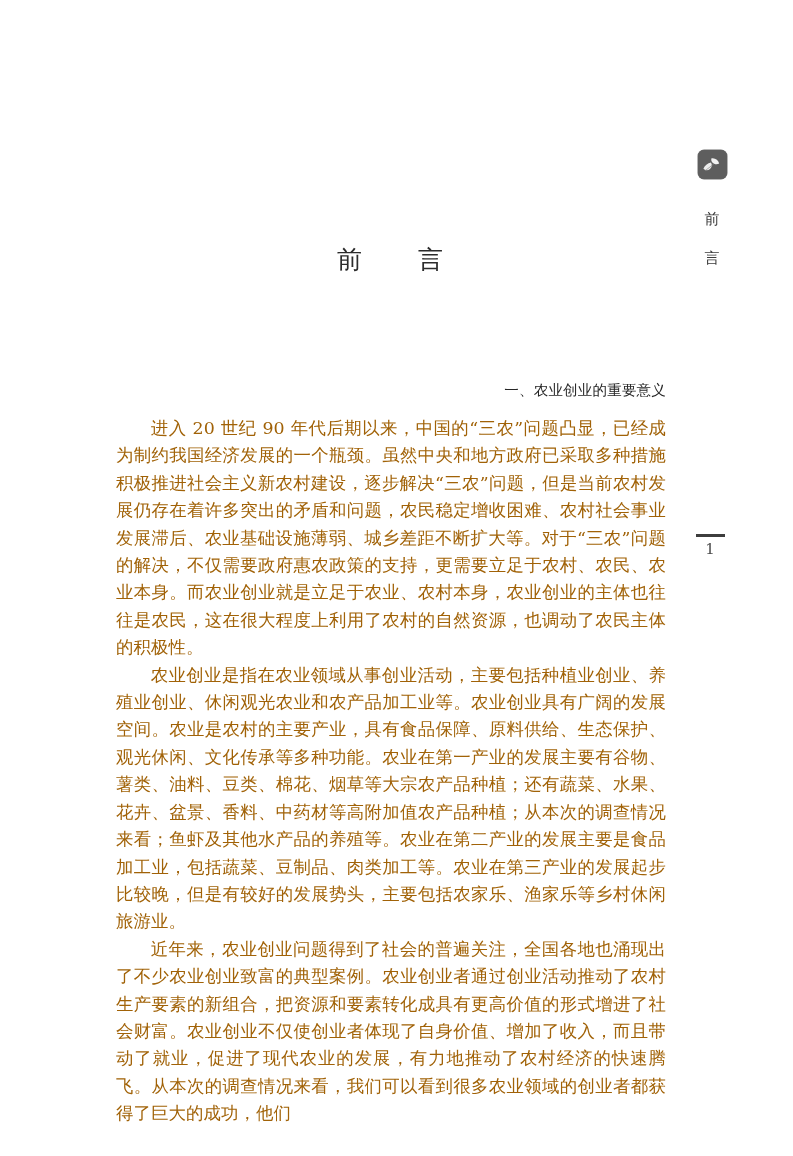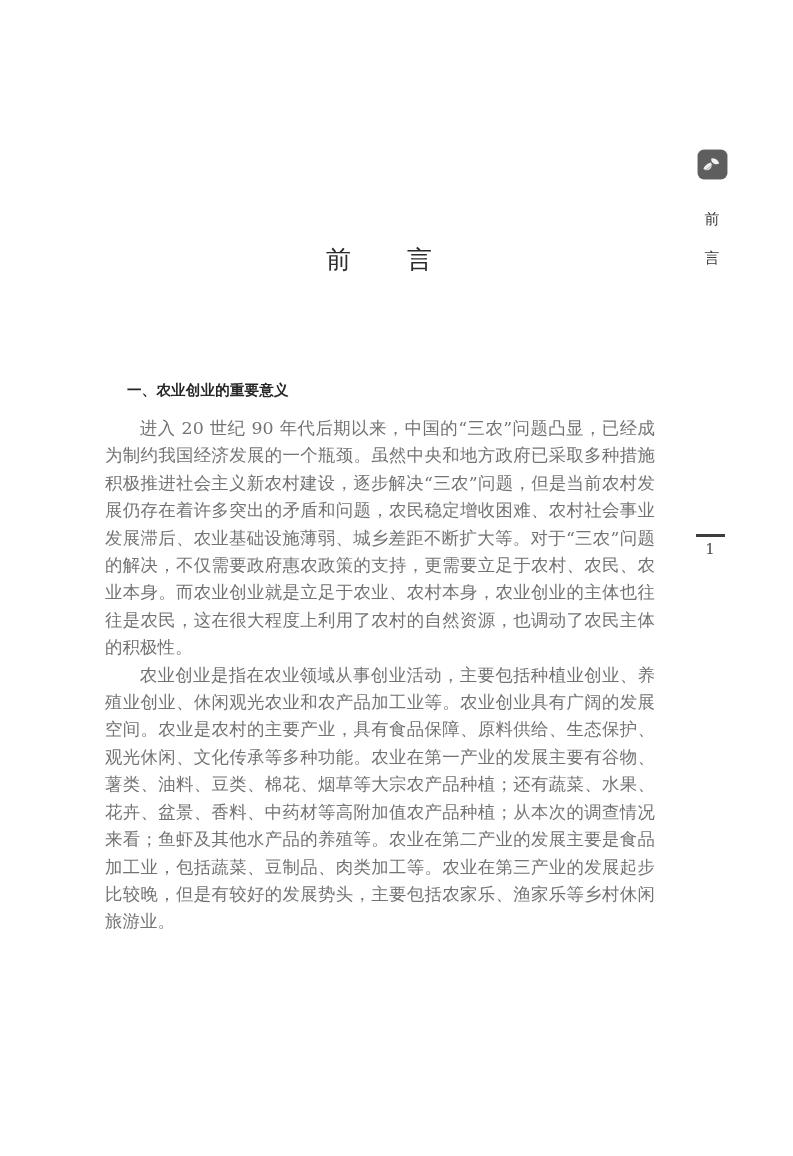--- a/index.html
+++ b/index.html
@@ -67,21 +67,21 @@
   .folio-num {
     font-family: "DejaVu Serif", serif;
     font-size: 15px;
     color: #4a4a4a;
     line-height: 16px;
   }
 
   
   .content {
     position: absolute;
-    left: 105px;
+    left: 116px;
     top: 0;
     width: 550px;
   }
   .doc-title {
     margin: 0;
     padding-top: 243px;
     font-family: "DejaVu Serif", serif;
     font-size: 25px;
     font-weight: normal;
     color: #2b2b2b;
@@ -89,35 +89,36 @@
     letter-spacing: 2px;
   }
   .doc-title .gap { display: inline-block; width: 34px; }
 
   .section-heading {
     margin: 0;
     padding-top: 105px;
     padding-left: 22px;
     font-family: "DejaVu Sans", sans-serif;
     font-size: 14.5px;
-    font-weight: bold;
+    font-weight: normal;
     color: #262626;
     letter-spacing: 0.2px;
+    text-align: right;
   }
 
   .body-text {
     margin: 0;
     padding-top: 15px;
   }
   .body-text p {
     margin: 0;
     font-family: "DejaVu Serif", serif;
     font-size: 17.4px;
     line-height: 27.4px;
-    color: #737373;
+    color: #a16207;
     text-align: justify;
     text-justify: inter-ideograph;
     text-indent: 2em;
     letter-spacing: 0.1px;
   }
 </style>
 </head>
 <body>
 
 <div class="page">
@@ -147,17 +148,18 @@
       <span>前</span>
       <span class="gap"></span>
       <span>言</span>
     </h1>
 
     <h2 class="section-heading">一、农业创业的重要意义</h2>
 
     <div class="body-text">
       <p>进入 20 世纪 90 年代后期以来，中国的“三农”问题凸显，已经成为制约我国经济发展的一个瓶颈。虽然中央和地方政府已采取多种措施积极推进社会主义新农村建设，逐步解决“三农”问题，但是当前农村发展仍存在着许多突出的矛盾和问题，农民稳定增收困难、农村社会事业发展滞后、农业基础设施薄弱、城乡差距不断扩大等。对于“三农”问题的解决，不仅需要政府惠农政策的支持，更需要立足于农村、农民、农业本身。而农业创业就是立足于农业、农村本身，农业创业的主体也往往是农民，这在很大程度上利用了农村的自然资源，也调动了农民主体的积极性。</p>
       <p>农业创业是指在农业领域从事创业活动，主要包括种植业创业、养殖业创业、休闲观光农业和农产品加工业等。农业创业具有广阔的发展空间。农业是农村的主要产业，具有食品保障、原料供给、生态保护、观光休闲、文化传承等多种功能。农业在第一产业的发展主要有谷物、薯类、油料、豆类、棉花、烟草等大宗农产品种植；还有蔬菜、水果、花卉、盆景、香料、中药材等高附加值农产品种植；从本次的调查情况来看；鱼虾及其他水产品的养殖等。农业在第二产业的发展主要是食品加工业，包括蔬菜、豆制品、肉类加工等。农业在第三产业的发展起步比较晚，但是有较好的发展势头，主要包括农家乐、渔家乐等乡村休闲旅游业。</p>
+      <p>近年来，农业创业问题得到了社会的普遍关注，全国各地也涌现出了不少农业创业致富的典型案例。农业创业者通过创业活动推动了农村生产要素的新组合，把资源和要素转化成具有更高价值的形式增进了社会财富。农业创业不仅使创业者体现了自身价值、增加了收入，而且带动了就业，促进了现代农业的发展，有力地推动了农村经济的快速腾飞。从本次的调查情况来看，我们可以看到很多农业领域的创业者都获得了巨大的成功，他们</p>
     </div>
 
   </div>
 
 </div>
 
 </body></html>

